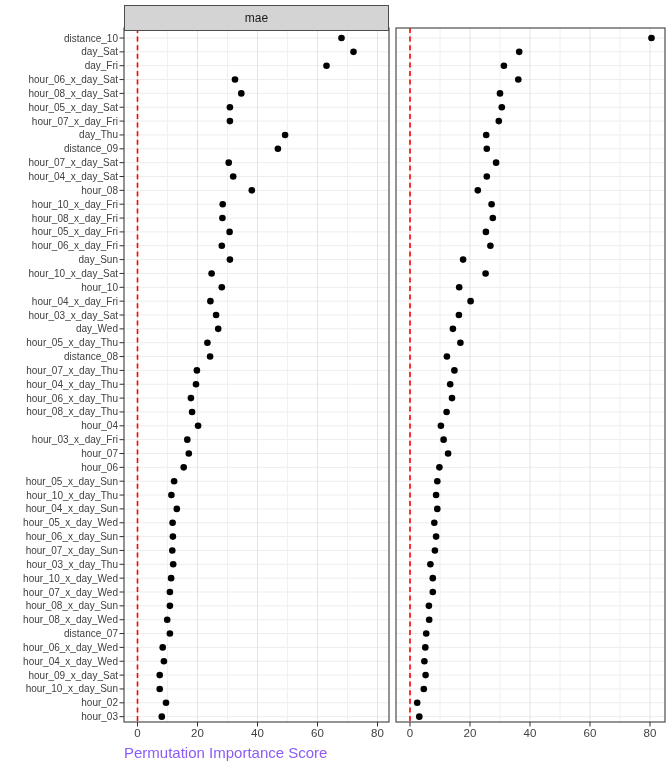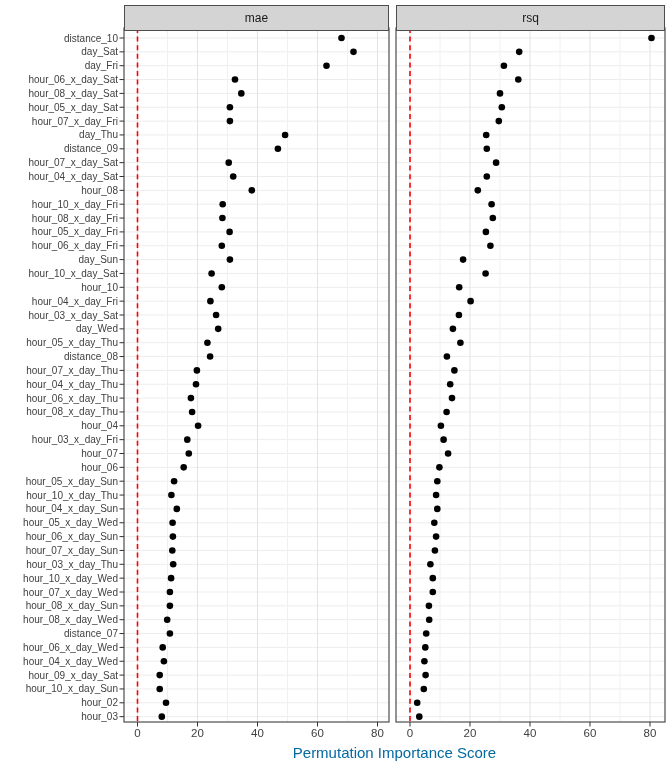--- a/index.html
+++ b/index.html
@@ -8,21 +8,21 @@
     font-family:"Liberation Sans","DejaVu Sans",sans-serif;overflow:hidden;
   }
   .strip{
     position:absolute;top:5px;height:26px;
     display:flex;align-items:center;justify-content:center;
     font-size:12px;color:#1a1a1a;box-sizing:border-box;
   }
   #plot-svg{position:absolute;left:0;top:0;}
   .x-title{
     position:absolute;left:124px;width:541px;top:744px;
-    text-align:center;font-size:15px;color:#0369a1;
+    text-align:left;font-size:15px;color:#8b5cf6;
   }
 </style>
 </head>
 <body>
 
 <div id="figure">
 
   <svg id="plot-svg" width="672" height="768">
       <rect x="124" y="28" width="265" height="694" fill="#ffffff"></rect>
       <line x1="124" x2="389" y1="38" y2="38" stroke="#ededed" stroke-width="1"></line>
@@ -366,19 +366,16 @@
       <line x1="119.5" x2="124" y1="688.9499999999999" y2="688.9499999999999" stroke="#333333" stroke-width="1"></line>
       <text x="118" y="706.3" text-anchor="end" font-size="10" fill="#404040" font-family="&quot;Liberation Sans&quot;,&quot;DejaVu Sans&quot;,sans-serif">hour_02</text>
       <line x1="119.5" x2="124" y1="702.8" y2="702.8" stroke="#333333" stroke-width="1"></line>
       <text x="118" y="720.15" text-anchor="end" font-size="10" fill="#404040" font-family="&quot;Liberation Sans&quot;,&quot;DejaVu Sans&quot;,sans-serif">hour_03</text>
       <line x1="119.5" x2="124" y1="716.65" y2="716.65" stroke="#333333" stroke-width="1"></line>
     </svg>
 
   <div class="strip" id="strip-left" style="left: 124px; width: 265px; background: rgb(212, 212, 212); border: 1px solid rgb(77, 77, 77);">
     <span>mae</span>
   </div>
-  <div class="strip" id="strip-right" style="left: 396px; width: 269px; background: rgb(212, 212, 212); border: 1px solid rgb(77, 77, 77);">
-    <span>rsq</span>
-  </div>
 
   <div class="x-title">Permutation Importance Score</div>
 
 </div>
 
 </body></html>

